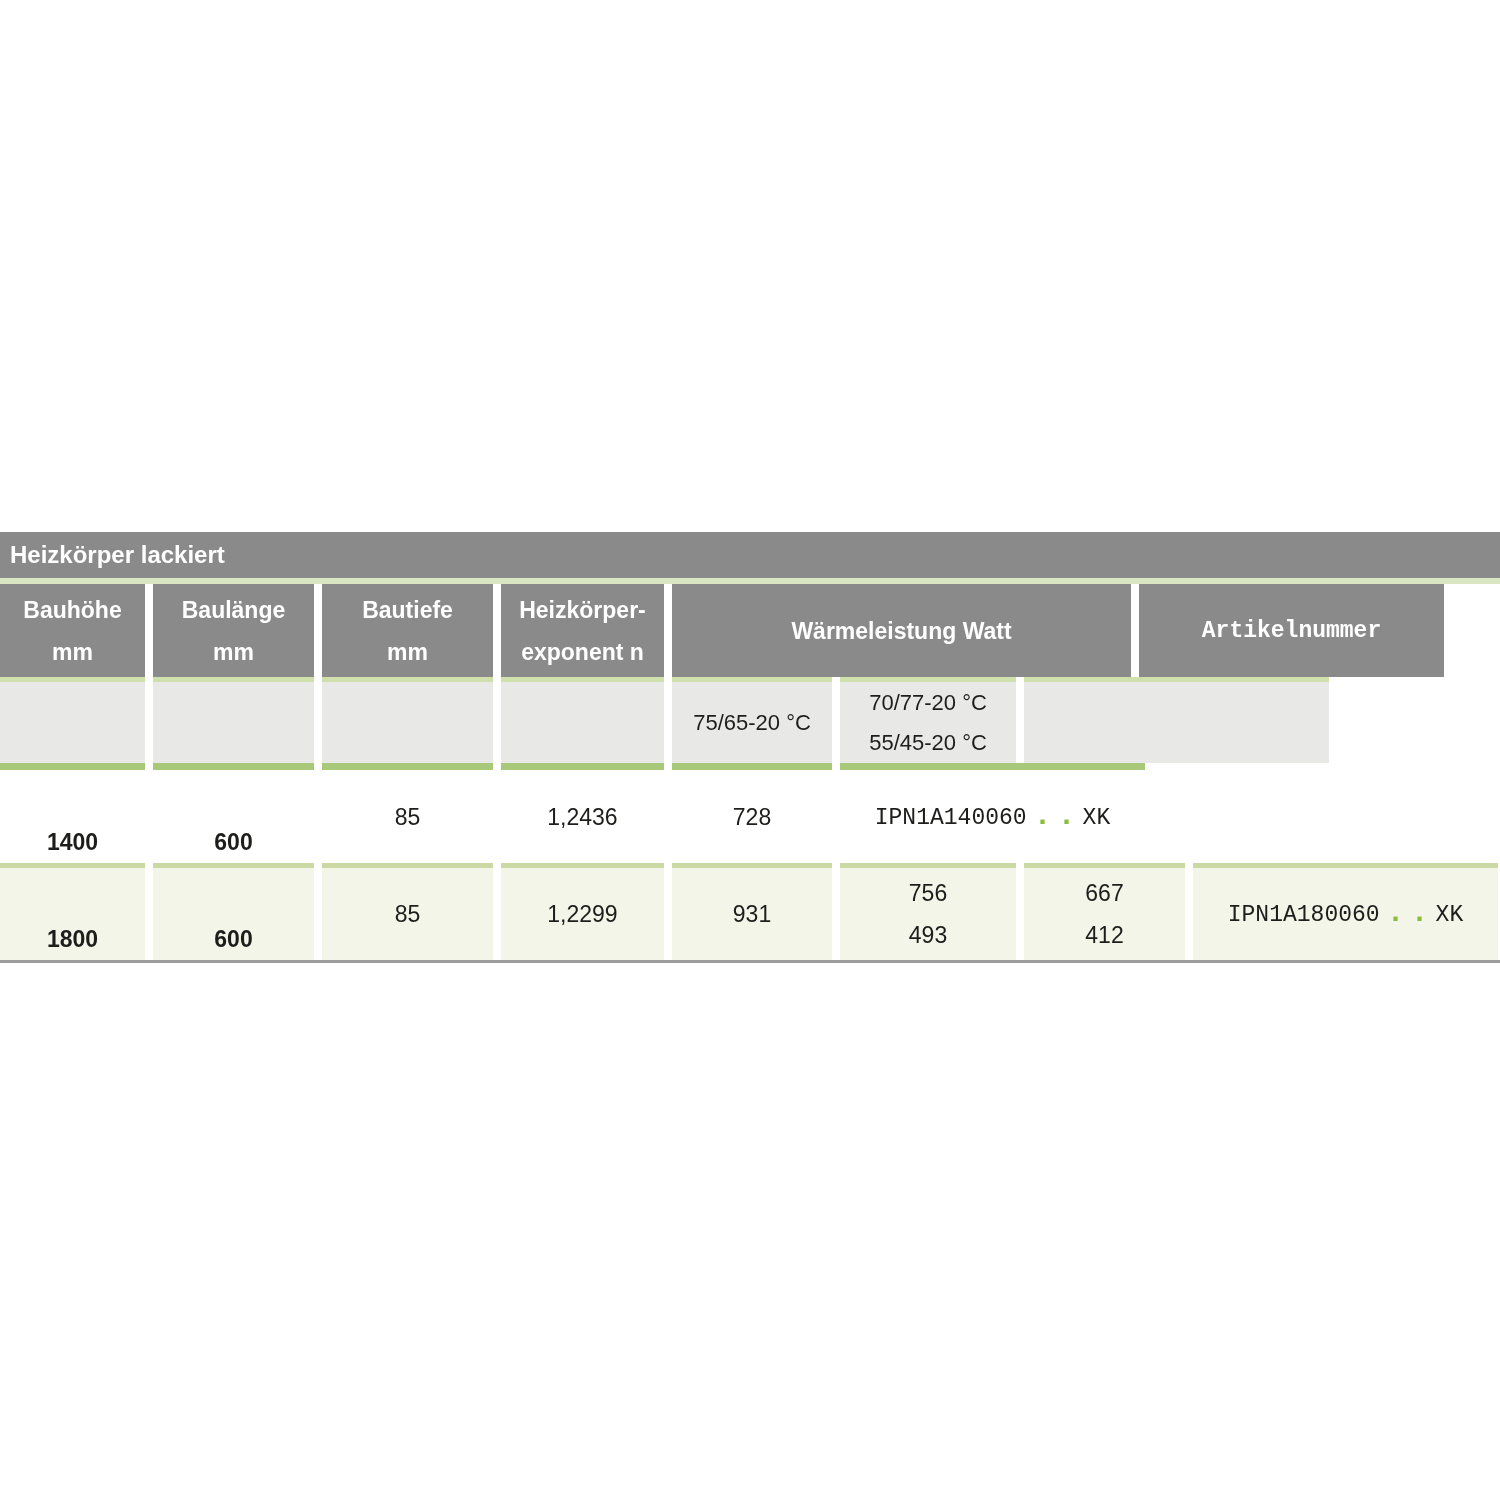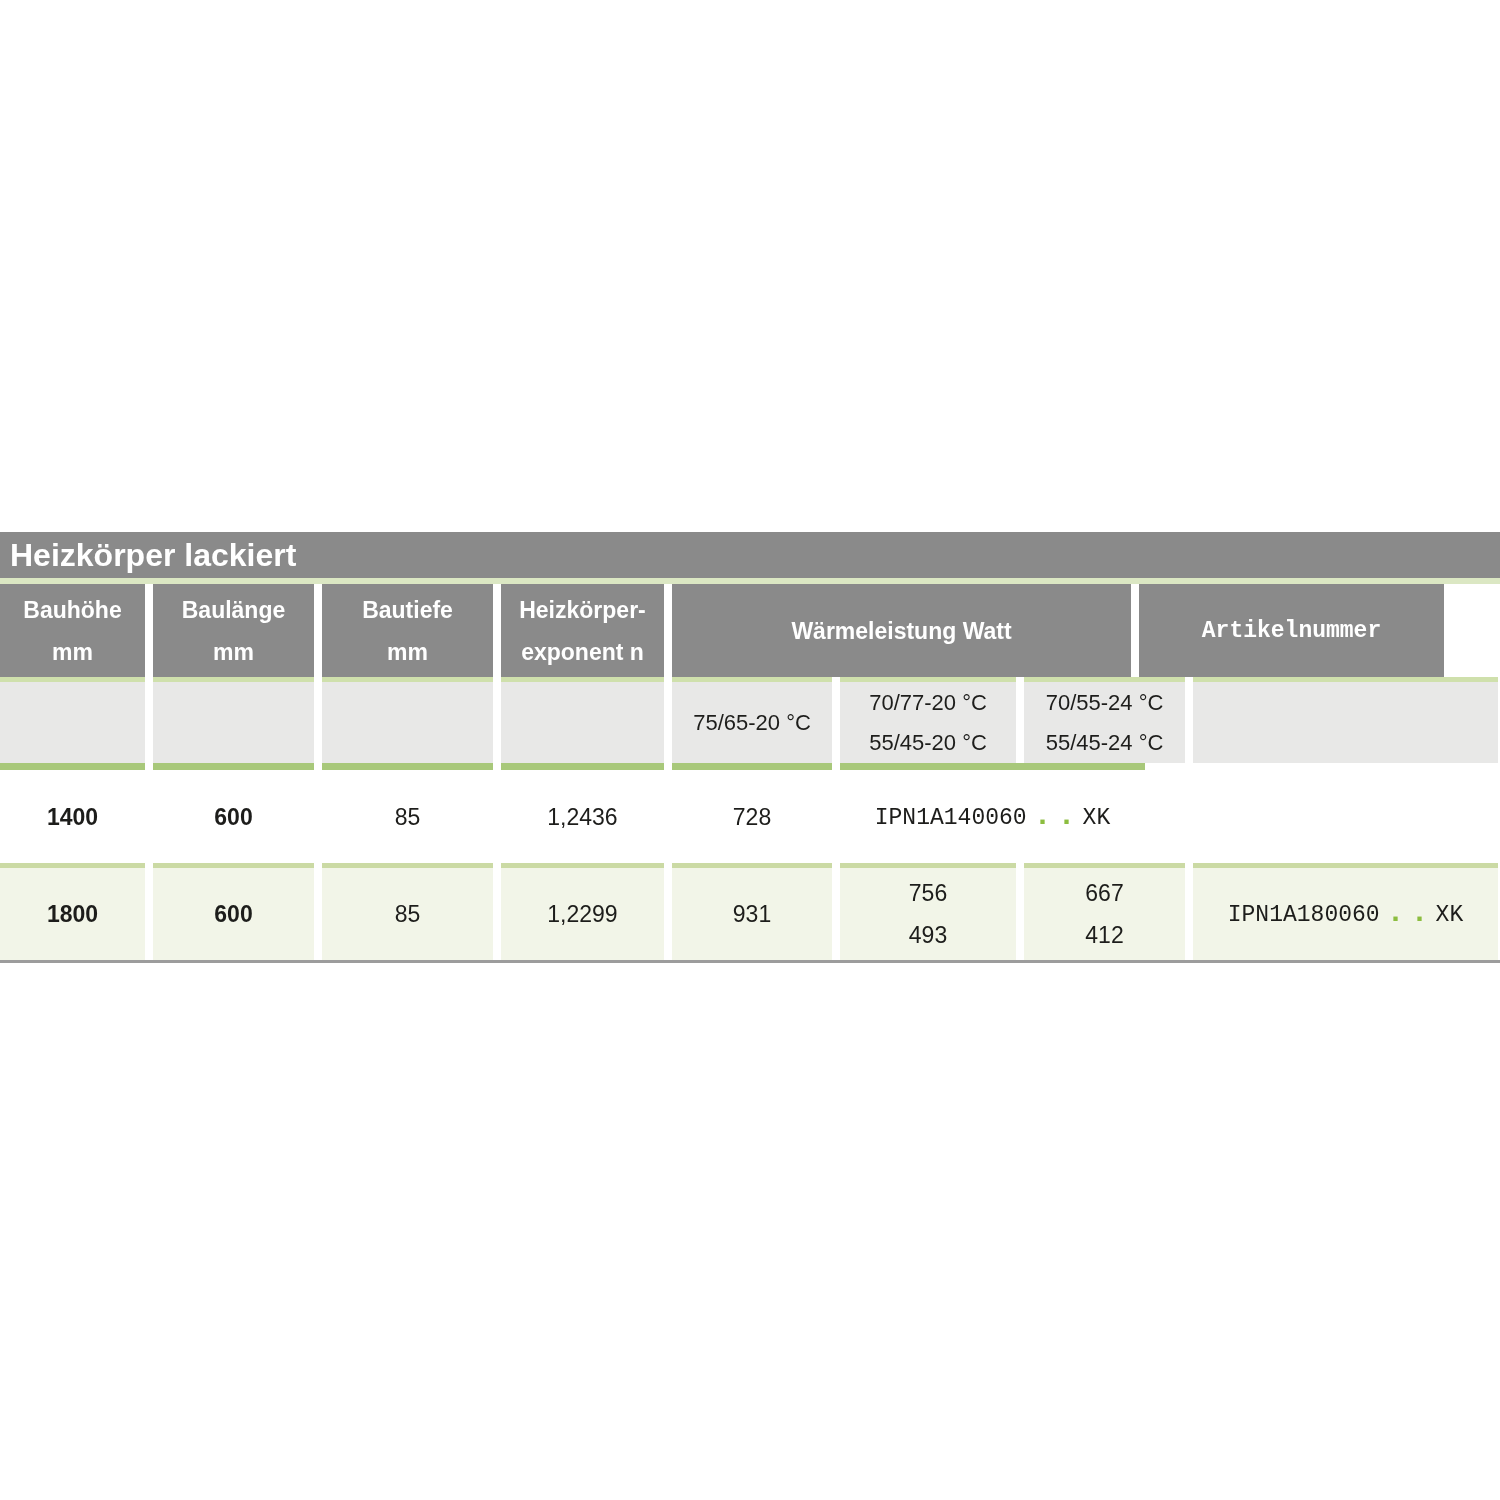--- a/index.html
+++ b/index.html
@@ -16,21 +16,21 @@
   .table {
     position: absolute;
     top: 532px;
     left: 0;
     width: 1500px;
   }
   .title-bar {
     height: 46px;
     background: #8a8a8a;
     color: #ffffff;
-    font-size: 32px;
+    font-size: 24px;
     font-weight: 700;
     line-height: 46px;
     padding-left: 10px;
   }
   .sep-a { height: 6px; background: #dbe7c3; }
   .bottom-bar { height: 3px; background: #9c9c9c; }
 
   .row { display: flex; gap: 8px; }
 
   
@@ -86,21 +86,21 @@
     border-top: 5px solid #cbdaa4;
     background: #f2f5e8;
     font-size: 23px;
     line-height: 42px;
     display: flex;
     flex-direction: column;
     align-items: center;
     justify-content: center;
     text-align: center;
   }
-  .bold { font-weight: 700; }
+  .bold { font-weight: 700; justify-content: flex-end; }
   .art { white-space: nowrap; }
   .art-dots {
     color: #8cbd3f;
     font-weight: 700;
     font-size: 30px;
     letter-spacing: 6px;
     margin: 0 1px 0 7px;
     vertical-align: baseline;
   }
 </style>
@@ -146,24 +146,20 @@
       <div class="shcell c2"></div>
       <div class="shcell c3"></div>
       <div class="shcell c4"></div>
       <div class="shcell c5">
         <span>75/65-20 °C</span>
       </div>
       <div class="shcell c6">
         <span>70/77-20 °C</span>
         <span>55/45-20 °C</span>
       </div>
-      <div class="shcell c7">
-        <span>70/55-24 °C</span>
-        <span>55/45-24 °C</span>
-      </div>
       <div class="shcell c8"></div>
     </div>
 
     <div class="row">
       <div class="r1cell c1 bold">
         <span>1400</span>
       </div>
       <div class="r1cell c2 bold">
         <span>600</span>
       </div>

